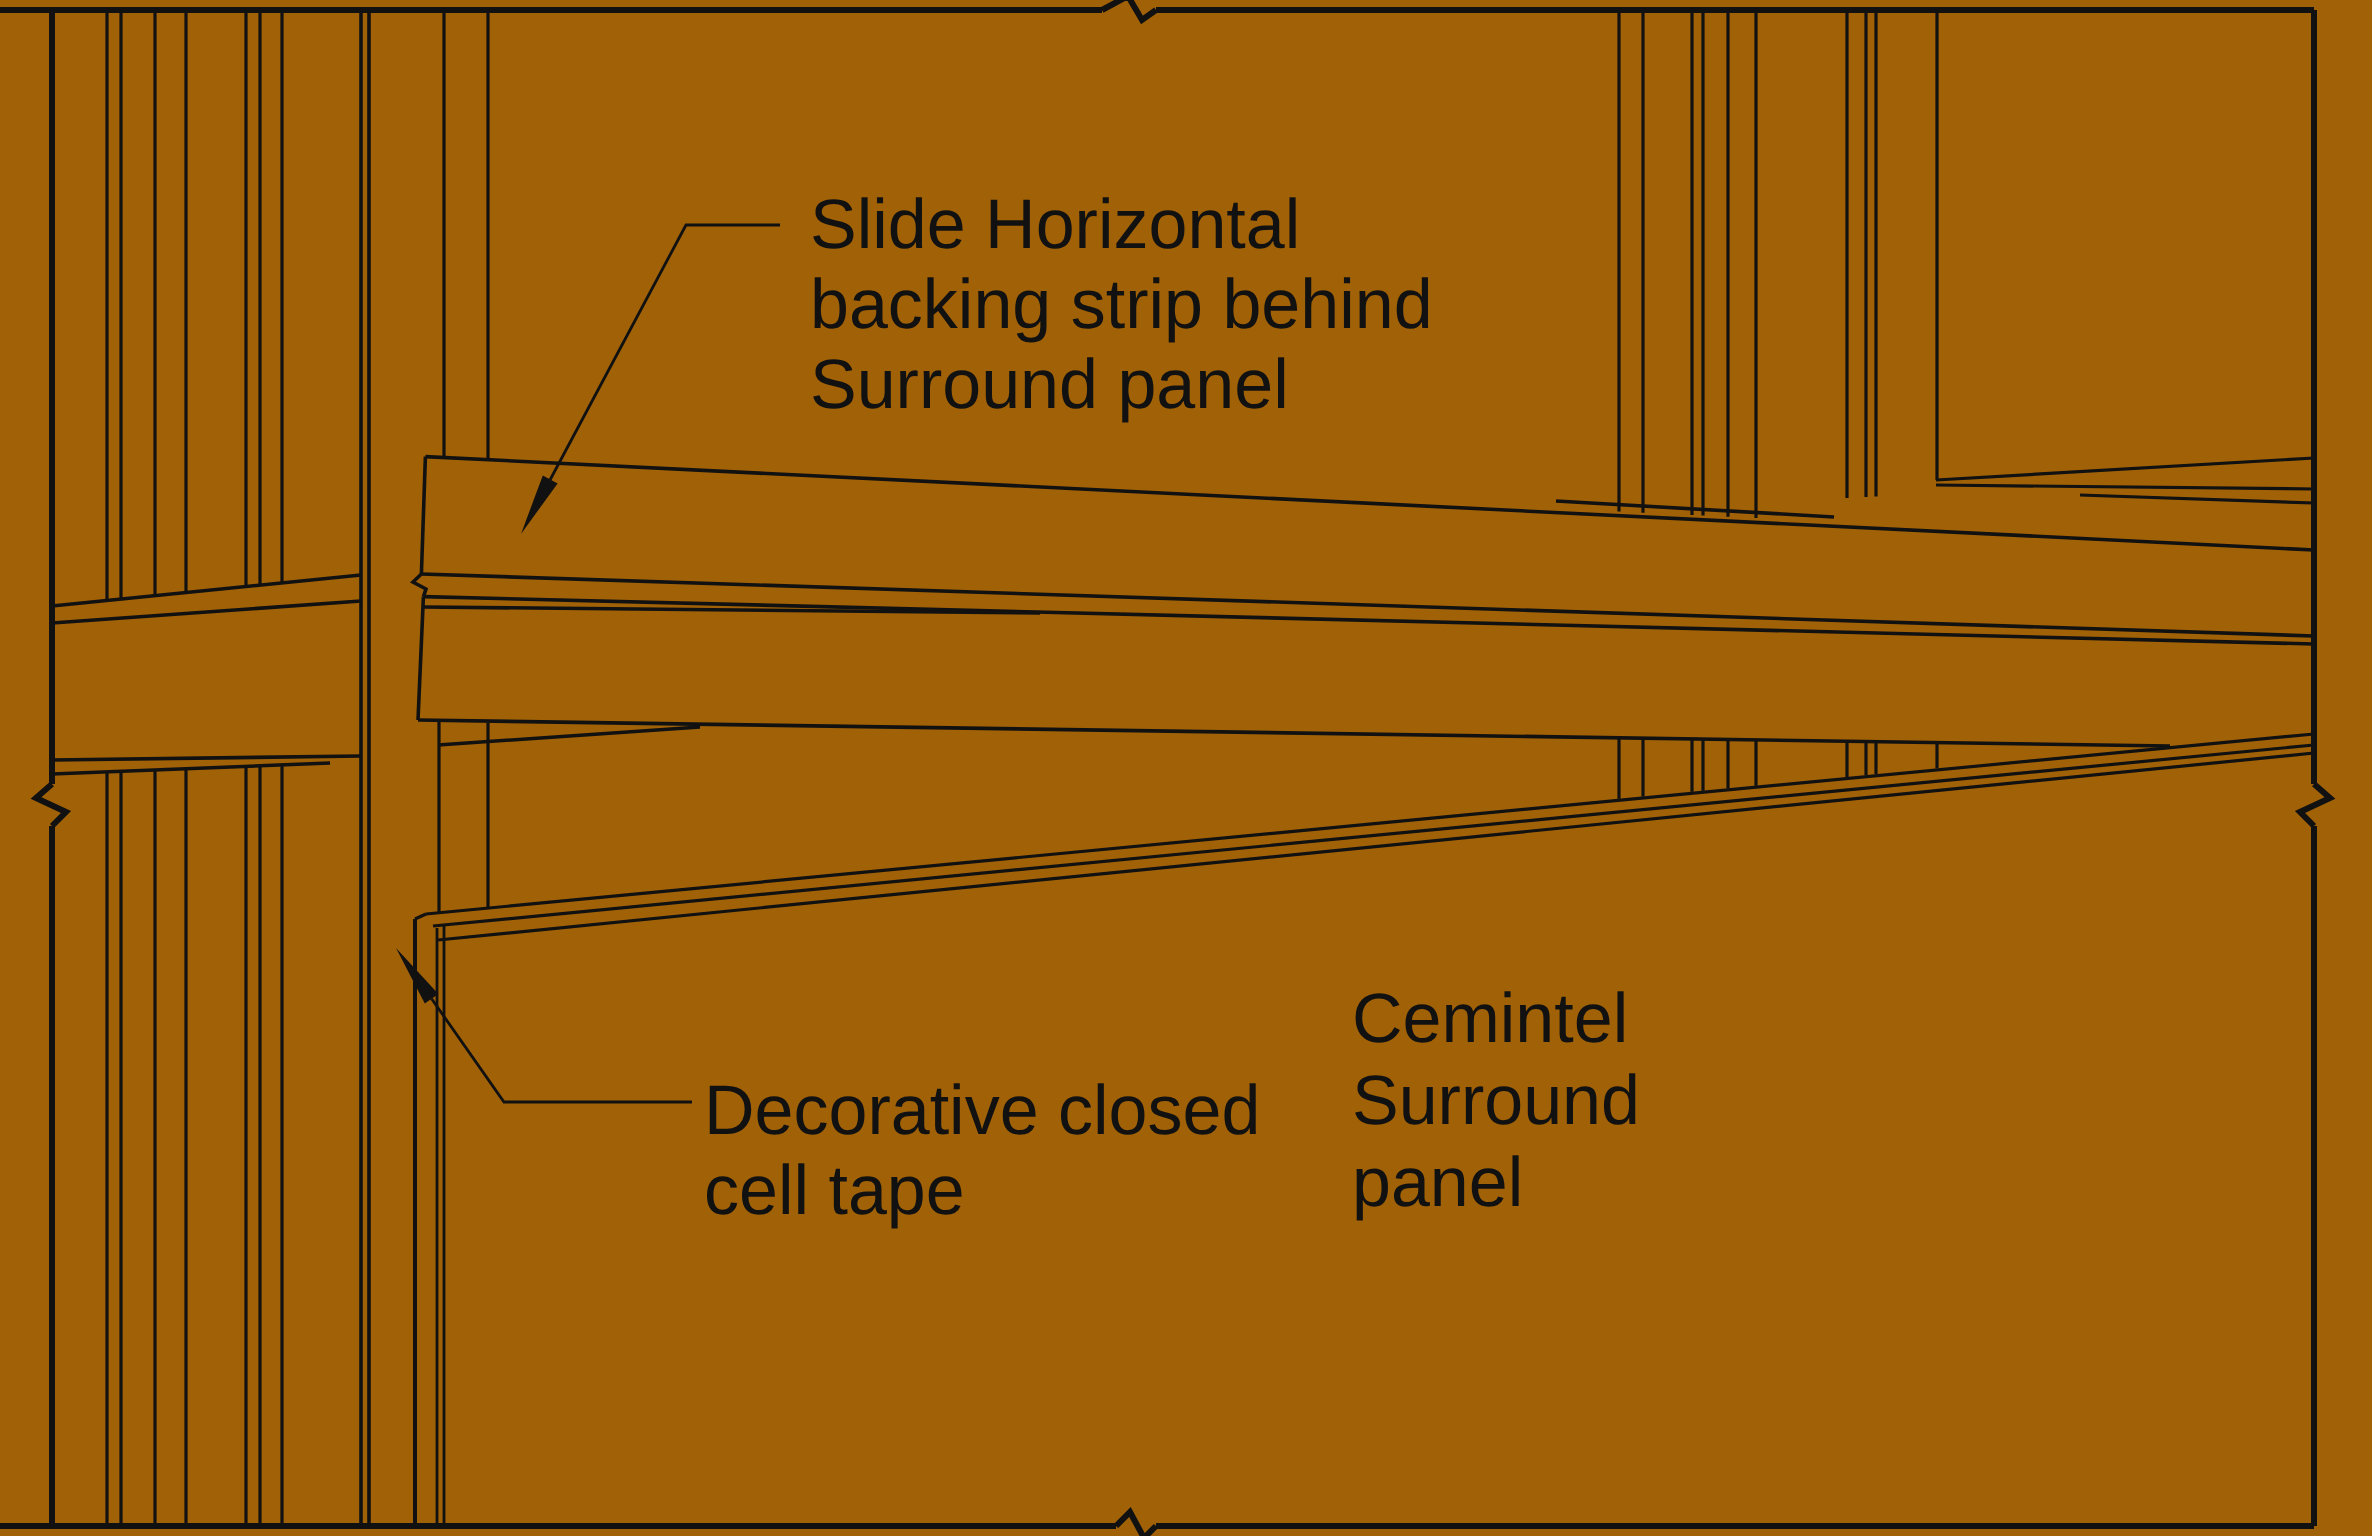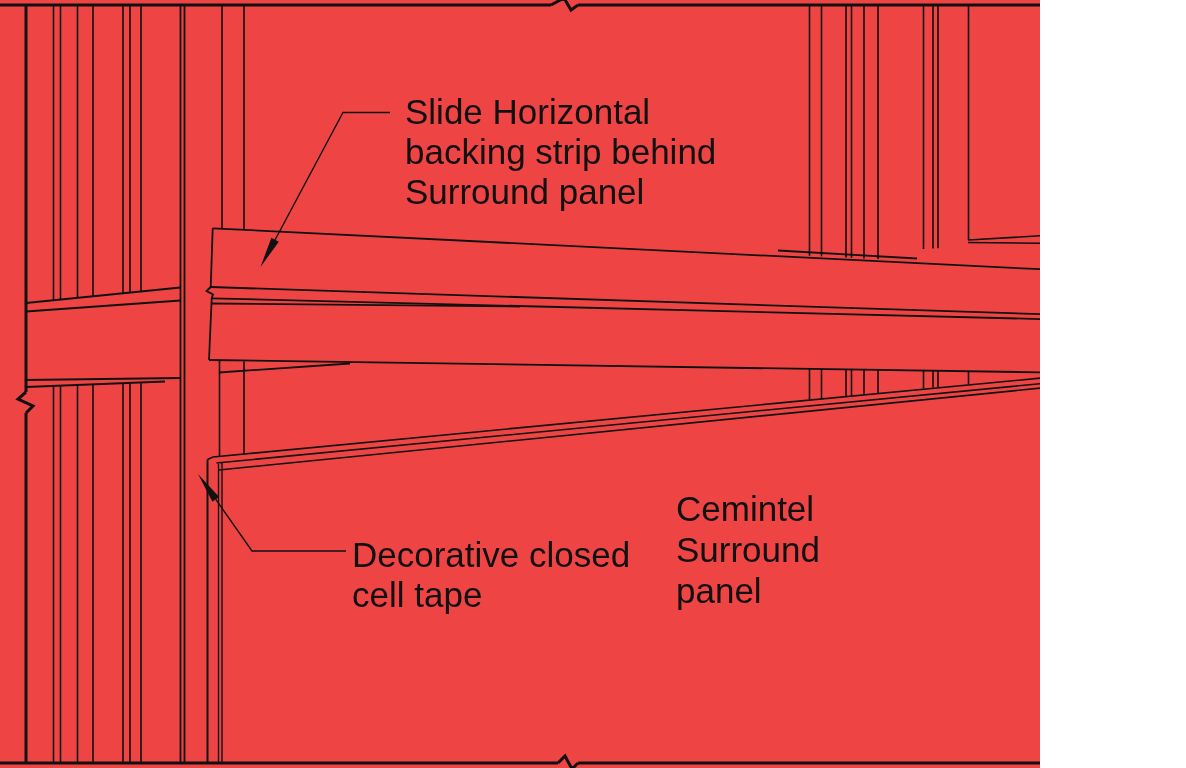--- a/index.html
+++ b/index.html
@@ -1,16 +1,16 @@
 <!DOCTYPE html>
 <html><head>
 <meta charset="utf-8">
 <style>
   html,body{margin:0;padding:0;background:#ffffff;}
-  .stage{position:relative;width:1040px;height:768px;background:#ef4444;overflow:hidden;}
+  .stage{position:relative;width:1186px;height:768px;background:#a16207;overflow:hidden;}
   svg{display:block;}
   .ln{stroke:#111;fill:none;}
   .txt{font-family:"Liberation Sans","DejaVu Sans",sans-serif;font-size:35px;fill:#111;}
 </style>
 </head>
 <body>
 
 <div class="stage">
 <svg width="1186" height="768" viewBox="0 0 1186 768">
 

